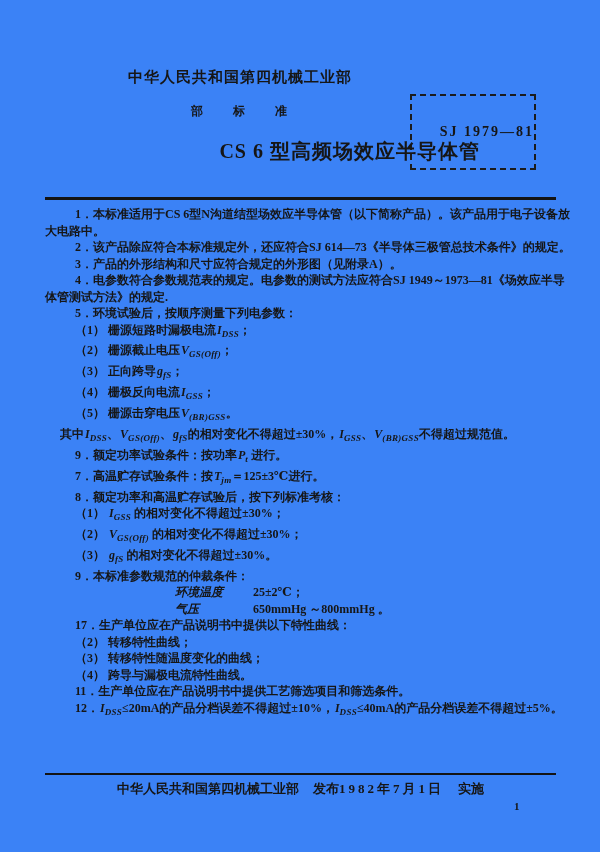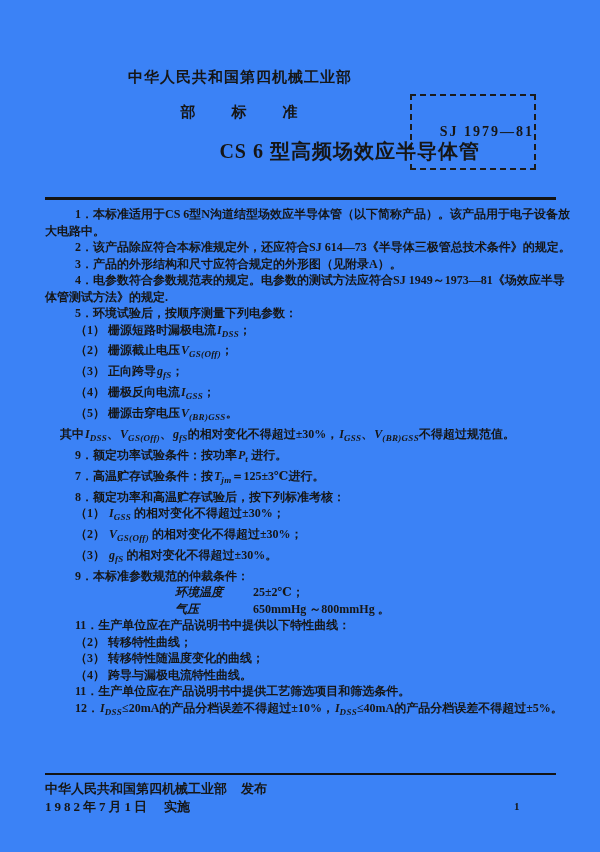--- a/index.html
+++ b/index.html
@@ -12,21 +12,21 @@
   .page{
     position:relative;width:600px;height:852px;
     background:#3b82f6;overflow:hidden;
   }
   
   .hdr{
     position:absolute;left:0;top:68px;width:480px;
     text-align:center;font-weight:700;
   }
   .hdr-ministry{font-size:15px;letter-spacing:1px;}
-  .hdr-dept{font-size:15px;letter-spacing:2px;margin-top:16px;}
+  .hdr-dept{font-size:12px;letter-spacing:2px;margin-top:16px;}
   .doc-title{
     position:absolute;left:0;top:138px;width:480px;
     text-align:right;font-size:20px;font-weight:700;letter-spacing:1px;
   }
   .std-box{
     position:absolute;left:410px;top:94px;width:122px;height:72px;
     border:2px dashed #1c1c1c;
     display:flex;align-items:center;justify-content:flex-end;
     font-size:14px;font-weight:700;letter-spacing:2px;
   }
@@ -47,22 +47,22 @@
   .cond-label{display:inline-block;width:78px;font-style:italic;}
   .var{font-style:italic;font-family:"Liberation Serif",serif;padding-left:1px;}
   .sub{font-size:9px;font-style:italic;letter-spacing:0.3px;}
   
   .rule-bottom{
     position:absolute;left:45px;top:773px;width:511px;height:2px;
     background:#141414;
   }
   .footer-row{
     position:absolute;left:45px;top:780px;width:511px;
-    display:flex;justify-content:space-between;
-    font-size:13px;font-weight:700;flex-direction:column;
+    display:flex;justify-content:center;
+    font-size:13px;font-weight:700;
   }
   .footer-left .gap,.footer-right .gap{display:inline-block;width:14px;}
   .footer-date{letter-spacing:3px;}
   .page-num{
     position:absolute;left:514px;top:800px;
     font-size:11px;font-weight:700;
   }
 </style>
 </head>
 <body>
@@ -98,21 +98,21 @@
       <div class="line ih"><span>其中</span><span class="var">I</span><sub class="sub">DSS</sub><span>、</span><span class="var">V</span><sub class="sub">GS(Off)</sub><span>、</span><span class="var">g</span><sub class="sub">fS</sub><span>的相对变化不得超过±30%，</span><span class="var">I</span><sub class="sub">GSS</sub><span>、</span><span class="var">V</span><sub class="sub">(BR)GSS</sub><span>不得超过规范值。</span></div>
       <div class="line i1"><span>9．额定功率试验条件：按功率</span><span class="var">P</span><sub class="sub">t</sub><span> 进行。</span></div>
       <div class="line i1"><span>7．高温贮存试验条件：按</span><span class="var">T</span><sub class="sub">jm</sub><span>＝125±3℃进行。</span></div>
       <div class="line i1"><span>8．额定功率和高温贮存试验后，按下列标准考核：</span></div>
       <div class="line i1"><span>（1） </span><span class="var">I</span><sub class="sub">GSS</sub><span> 的相对变化不得超过±30%；</span></div>
       <div class="line i1"><span>（2） </span><span class="var">V</span><sub class="sub">GS(Off)</sub><span> 的相对变化不得超过±30%；</span></div>
       <div class="line i1"><span>（3） </span><span class="var">g</span><sub class="sub">fS</sub><span> 的相对变化不得超过±30%。</span></div>
       <div class="line i1"><span>9．本标准参数规范的仲裁条件：</span></div>
       <div class="line cond"><span class="cond-label">环境温度</span><span>25±2℃；</span></div>
       <div class="line cond"><span class="cond-label">气压</span><span>650mmHg ～800mmHg 。</span></div>
-      <div class="line i1"><span>11．生产单位应在产品说明书中提供以下特性曲线：</span></div>
+      <div class="line i1"><span>17．生产单位应在产品说明书中提供以下特性曲线：</span></div>
       <div class="line i1"><span>（2） 转移特性曲线；</span></div>
       <div class="line i1"><span>（3） 转移特性随温度变化的曲线；</span></div>
       <div class="line i1"><span>（4） 跨导与漏极电流特性曲线。</span></div>
       <div class="line i1"><span>11．生产单位应在产品说明书中提供工艺筛选项目和筛选条件。</span></div>
       <div class="line i1"><span>12．</span><span class="var">I</span><sub class="sub">DSS</sub><span>≤20mA的产品分档误差不得超过±10%，</span><span class="var">I</span><sub class="sub">DSS</sub><span>≤40mA的产品分档误差不得超过±5%。</span></div>
     </div>
 
   <div class="rule-bottom"></div>
 
   <div class="footer-row">

